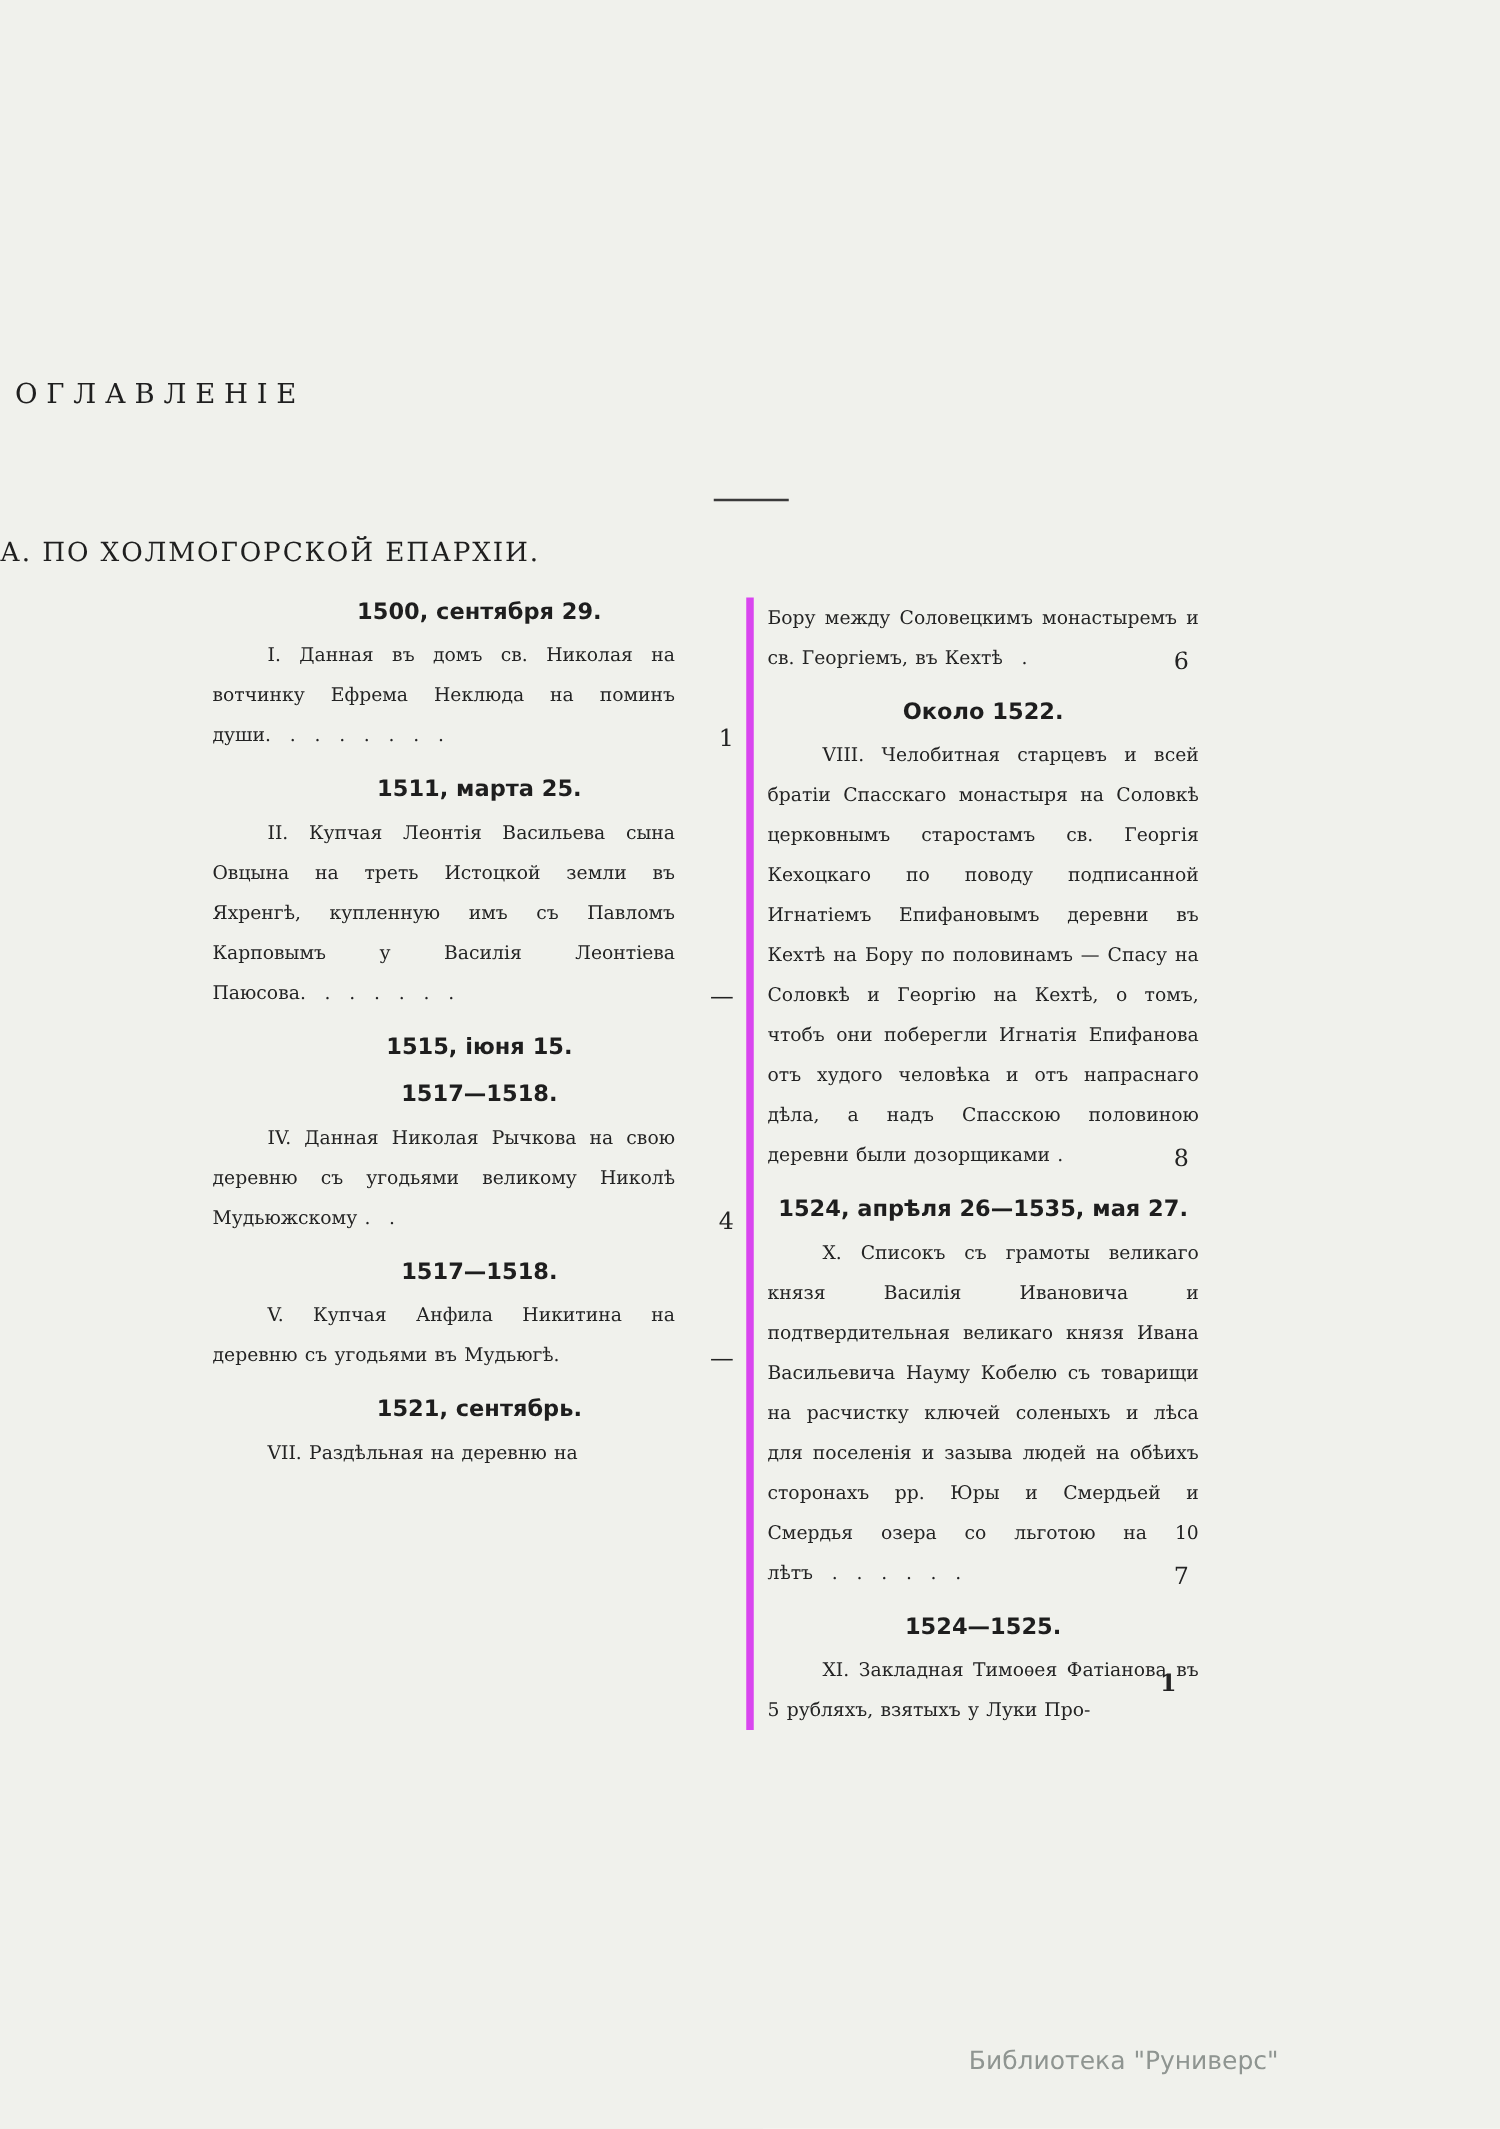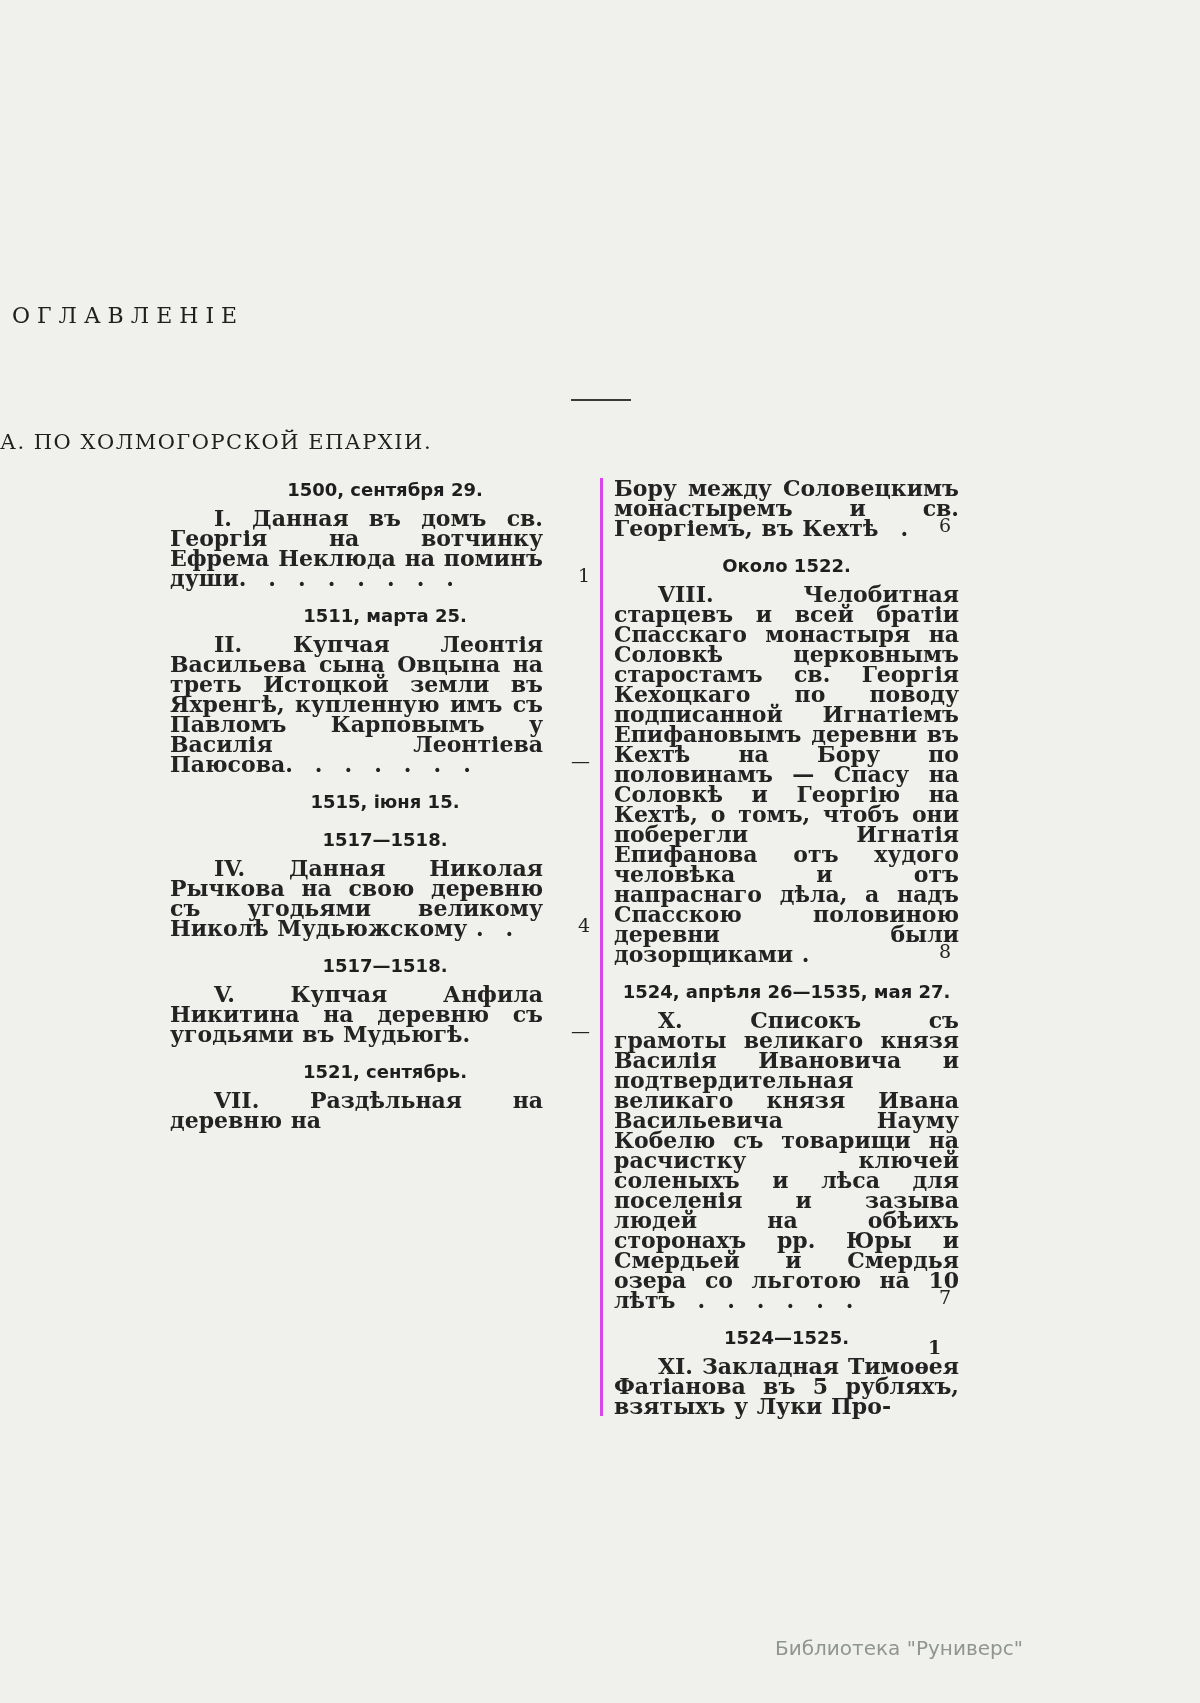--- a/index.html
+++ b/index.html
@@ -30,21 +30,21 @@
     font-weight:normal; margin:0;
     color:#1f1f1f;
   }
   .columns {
     position:absolute; top:478px; left:170px; width:790px;
     display:flex;
   }
   .col { box-sizing:border-box; }
   .col-left {
     width:433px;
-    border-right:3px solid #d946ef;
+    border-right:6px solid #d946ef;
     min-height:822px;
     padding-right:0;
   }
   .col-right {
     width:356px;
     padding-left:11px;
   }
   .group .date {
     font-family:"DejaVu Sans", sans-serif;
     font-weight:bold;
@@ -52,25 +52,24 @@
     text-align:center;
     margin:18px 0 8px 0;
     color:#1e1e1e;
   }
   .group:first-child .date { margin-top:2px; }
   .date:empty { display:none; }
   .entry { position:relative; }
   .col-left .entry { padding-right:57px; }
   .entry-text {
     margin:0;
-    font-size:22px; line-height:20px;
+    font-size:15px; line-height:32px;
     text-align:justify;
     text-indent:44px;
     word-spacing:1px;
-    font-weight:bold;
   }
   .entry-text.no-indent { text-indent:0; }
   .pagenum {
     position:absolute; bottom:1px;
     font-size:19px; line-height:24px;
     color:#232323;
   }
   .col-left .pagenum { right:10px; }
   .col-right .pagenum { right:8px; }
   .pagenum:empty { display:none; }
@@ -94,21 +93,21 @@
   <h1 class="title">ОГЛАВЛЕНІЕ</h1>
   <div class="title-rule"></div>
   <h2 class="section-heading">А. ПО ХОЛМОГОРСКОЙ ЕПАРХІИ.</h2>
 
   <div class="columns">
 
     <div class="col col-left">
       <section class="group">
         <h3 class="date">1500, сентября 29.</h3>
         <div class="entry">
-          <p class="entry-text">I. Данная въ домъ св. Георгія на вотчинку Ефрема Неклюда на поминъ души. . . . . . . .</p>
+          <p class="entry-text">I. Данная въ домъ св. Николая на вотчинку Ефрема Неклюда на поминъ души. . . . . . . .</p>
           <span class="pagenum">1</span>
         </div>
       </section>
       <section class="group">
         <h3 class="date">1511, марта 25.</h3>
         <div class="entry">
           <p class="entry-text">II. Купчая Леонтія Васильева сына Овцына на треть Истоцкой земли въ Яхренгѣ, купленную имъ съ Павломъ Карповымъ у Василія Леонтіева Паюсова. . . . . . .</p>
           <span class="pagenum">—</span>
         </div>
       </section>

